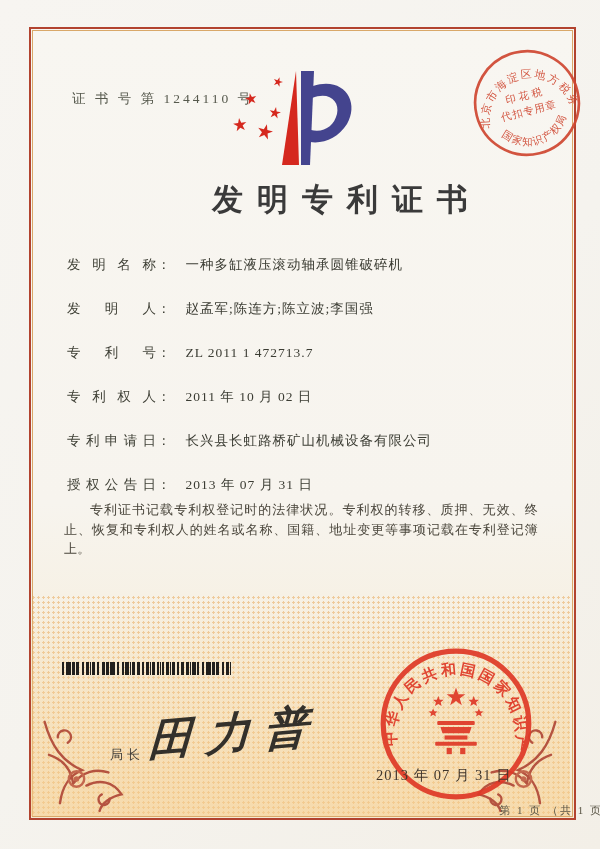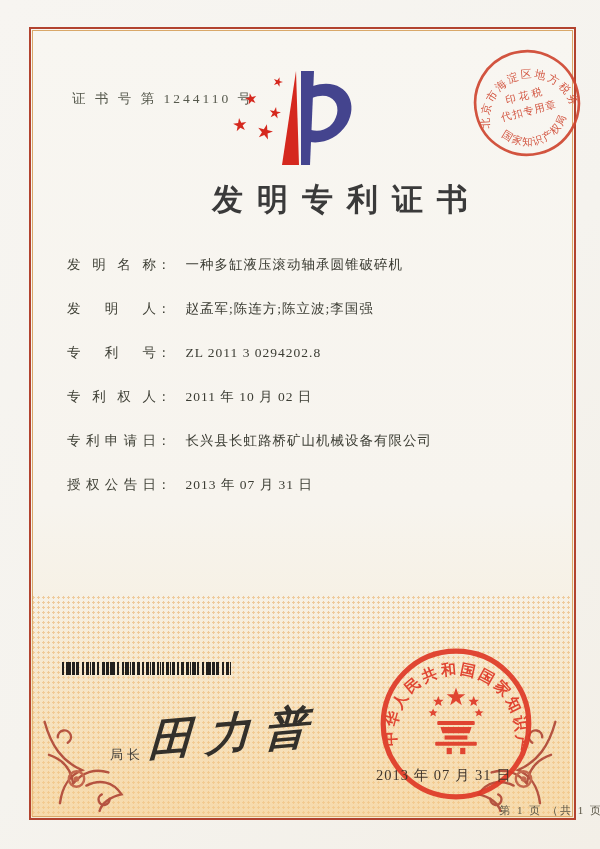--- a/index.html
+++ b/index.html
@@ -162,34 +162,35 @@
   <div class="title">发明专利证书</div>
 
   <div class="fields">
     <div class="field" style="top:256px">
       <span class="lbl">发明名称</span><span class="colon">：</span><span class="val">一种多缸液压滚动轴承圆锥破碎机</span>
     </div>
     <div class="field" style="top:300px">
       <span class="lbl">发明人</span><span class="colon">：</span><span class="val">赵孟军;陈连方;陈立波;李国强</span>
     </div>
     <div class="field" style="top:344px">
-      <span class="lbl">专利号</span><span class="colon">：</span><span class="val">ZL 2011 3 0294202.8</span>
+      <span class="lbl">专利号</span><span class="colon">：</span><span class="val">ZL 2011 1 472713.7</span>
     </div>
     <div class="field" style="top:388px">
       <span class="lbl">专利权人</span><span class="colon">：</span><span class="val">2011 年 10 月 02 日</span>
     </div>
     <div class="field" style="top:432px">
       <span class="lbl">专利申请日</span><span class="colon">：</span><span class="val">长兴县长虹路桥矿山机械设备有限公司</span>
     </div>
     <div class="field" style="top:476px">
       <span class="lbl">授权公告日</span><span class="colon">：</span><span class="val">2013 年 07 月 31 日</span>
     </div>
   </div>
 
   <div class="bodytext">
+    <p>专利证书记载专利权登记时的法律状况。专利权的转移、质押、无效、终止、恢复和专利权人的姓名或名称、国籍、地址变更等事项记载在专利登记簿上。</p>
   </div>
 
   <div class="barcode"></div>
 
   <div class="signer-title">局长</div>
   <div class="signature">田力普</div>
 
   <svg class="seal" viewBox="0 0 150 150" xmlns="http://www.w3.org/2000/svg" xmlns:xlink="http://www.w3.org/1999/xlink">
     <defs>
       <path id="sealRing" d="M 18 96 A 58 58 0 1 1 132 96"></path>

